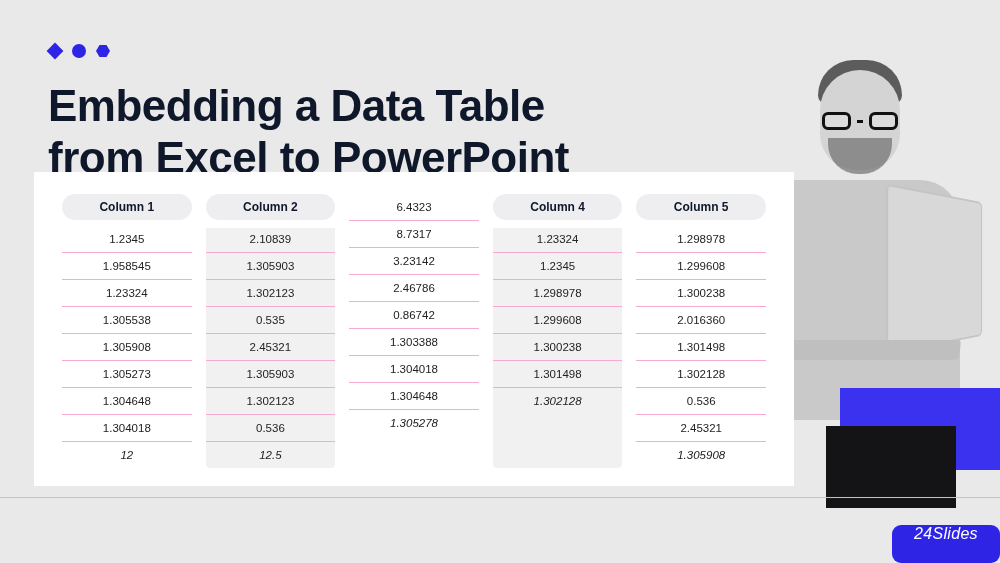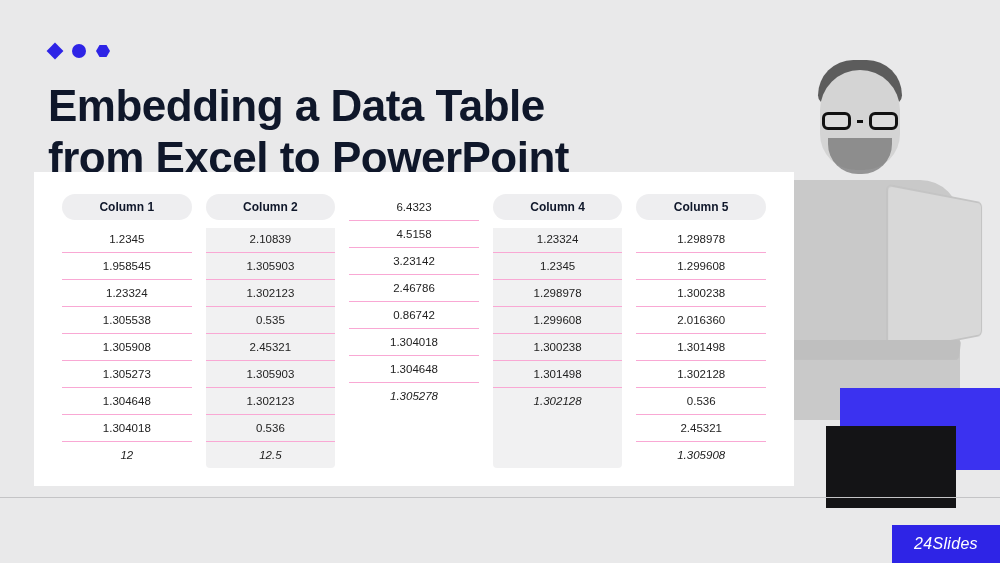--- a/index.html
+++ b/index.html
@@ -193,26 +193,27 @@
   }
   .brand-badge {
     position: absolute;
     right: 0;
     bottom: 0;
     width: 108px;
     height: 38px;
     background: #2e24e6;
     color: #fff;
     display: flex;
-    align-items: center;
+    align-items: flex-start;
     justify-content: center;
     font-size: 16px;
     font-style: italic;
     font-weight: 500;
     letter-spacing: 0.3px;
+    border-radius: 9px;
   }
 </style>
 </head>
 <body>
 
 <div class="decor-shapes">
   <div class="shape diamond"></div>
   <div class="shape circle"></div>
   <div class="shape hex"></div>
 </div>
@@ -260,24 +261,25 @@
         <div class="cell">1.302123</div>
         <div class="cell">0.535</div>
         <div class="cell">2.45321</div>
         <div class="cell">1.305903</div>
         <div class="cell">1.302123</div>
         <div class="cell">0.536</div>
         <div class="cell">12.5</div>
       </div>
       <div class="col">
         <div class="cell">6.4323</div>
-        <div class="cell">4.5158</div>
+        <div class="cell">8.7317</div>
         <div class="cell">3.23142</div>
         <div class="cell">2.46786</div>
         <div class="cell">0.86742</div>
+        <div class="cell">1.303388</div>
         <div class="cell">1.304018</div>
         <div class="cell">1.304648</div>
         <div class="cell">1.305278</div>
       </div>
       <div class="col shaded">
         <div class="col-header">Column 4</div>
         <div class="cell">1.23324</div>
         <div class="cell">1.2345</div>
         <div class="cell">1.298978</div>
         <div class="cell">1.299608</div>

